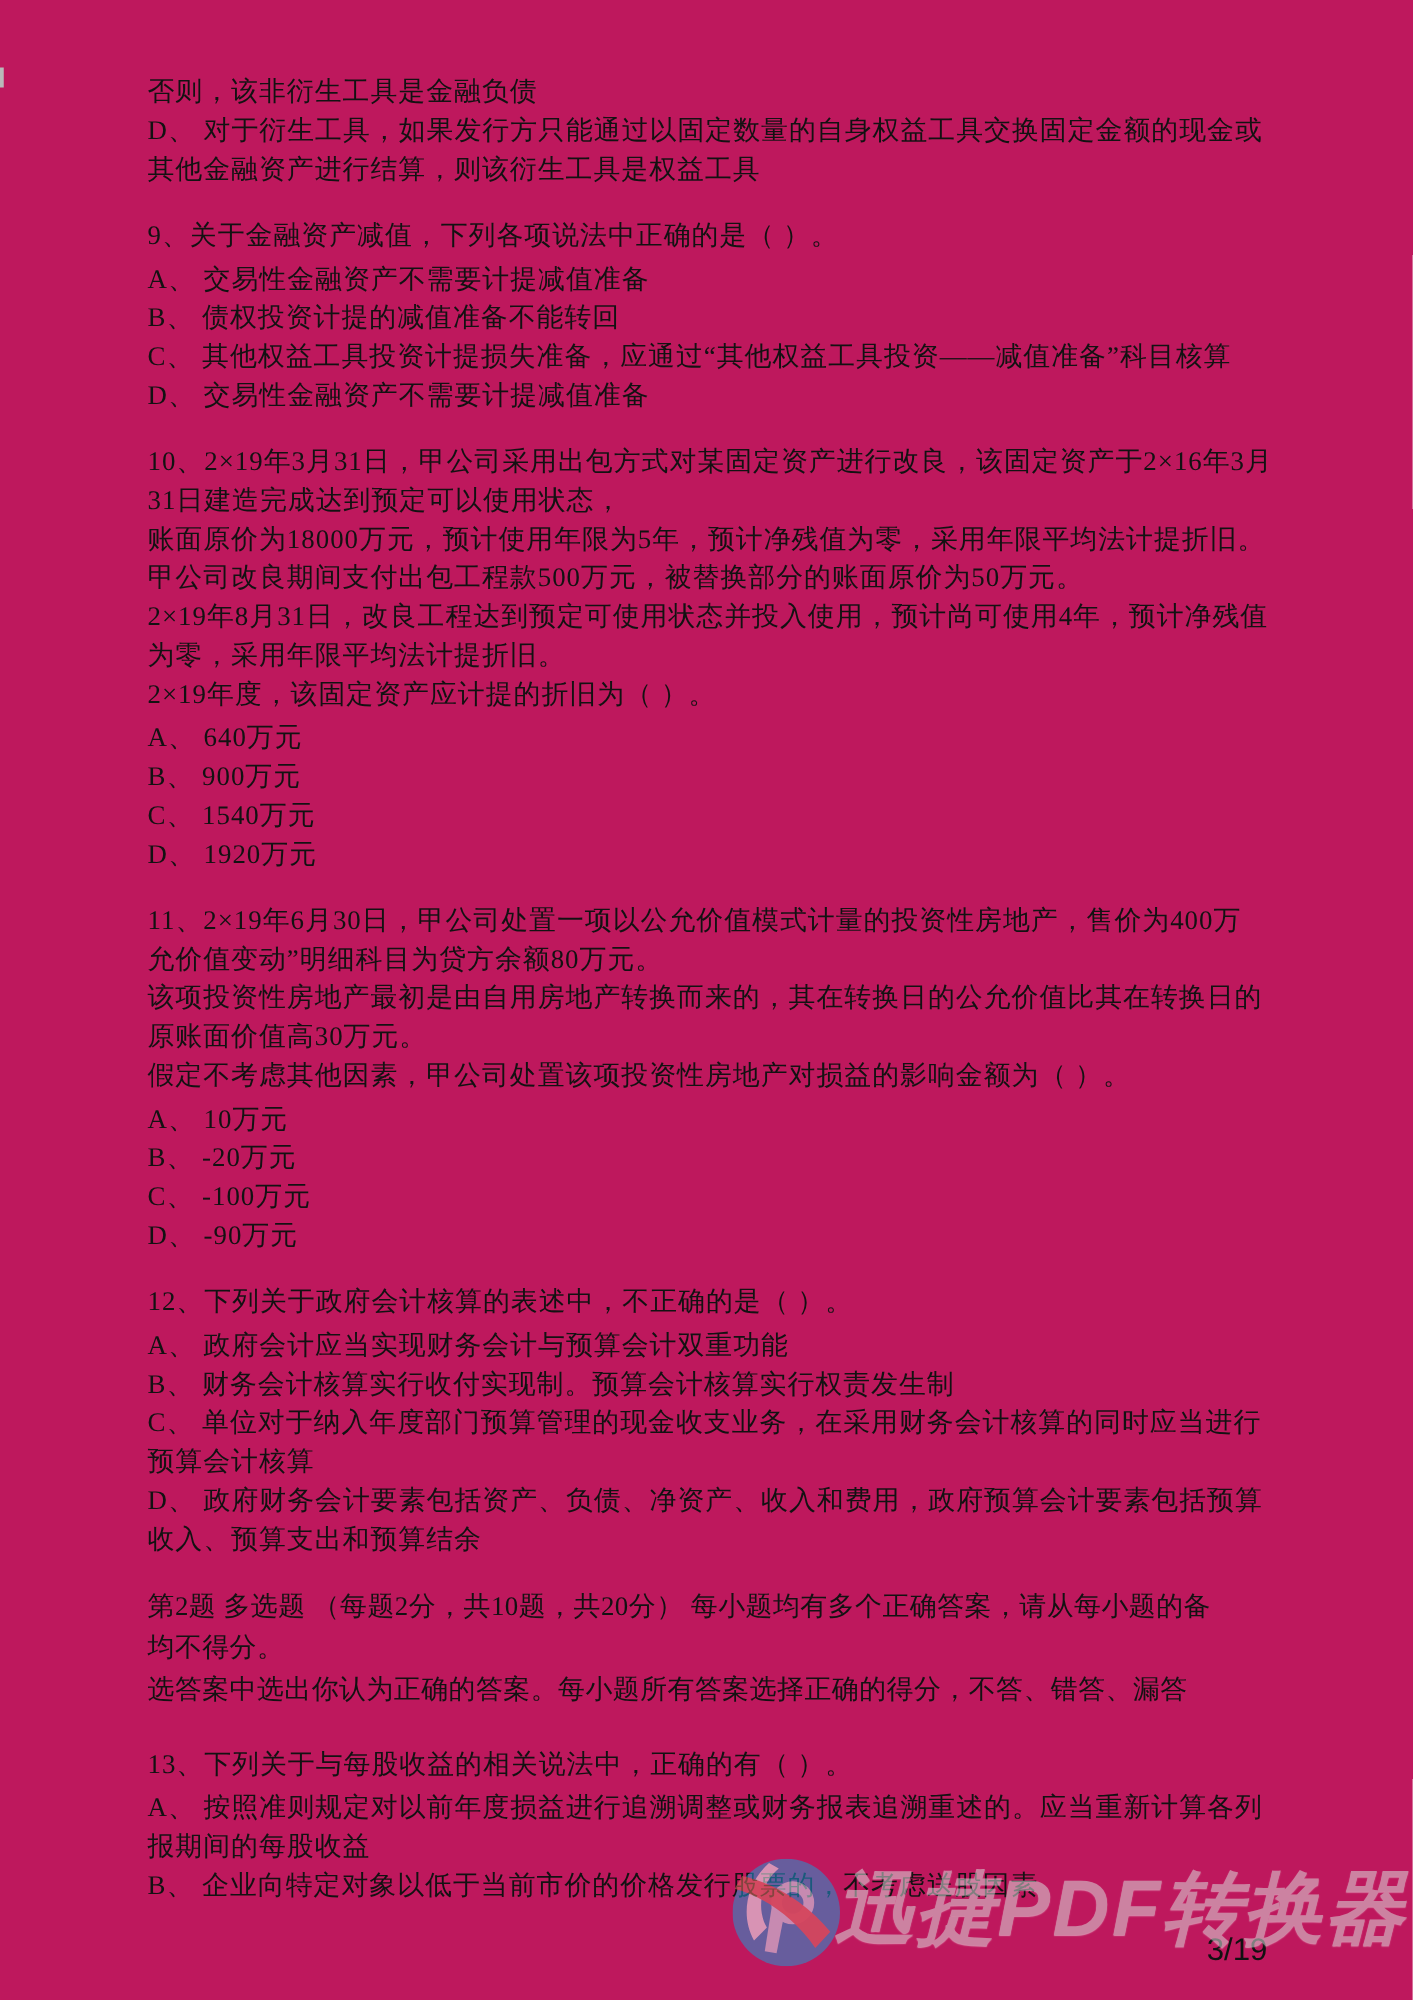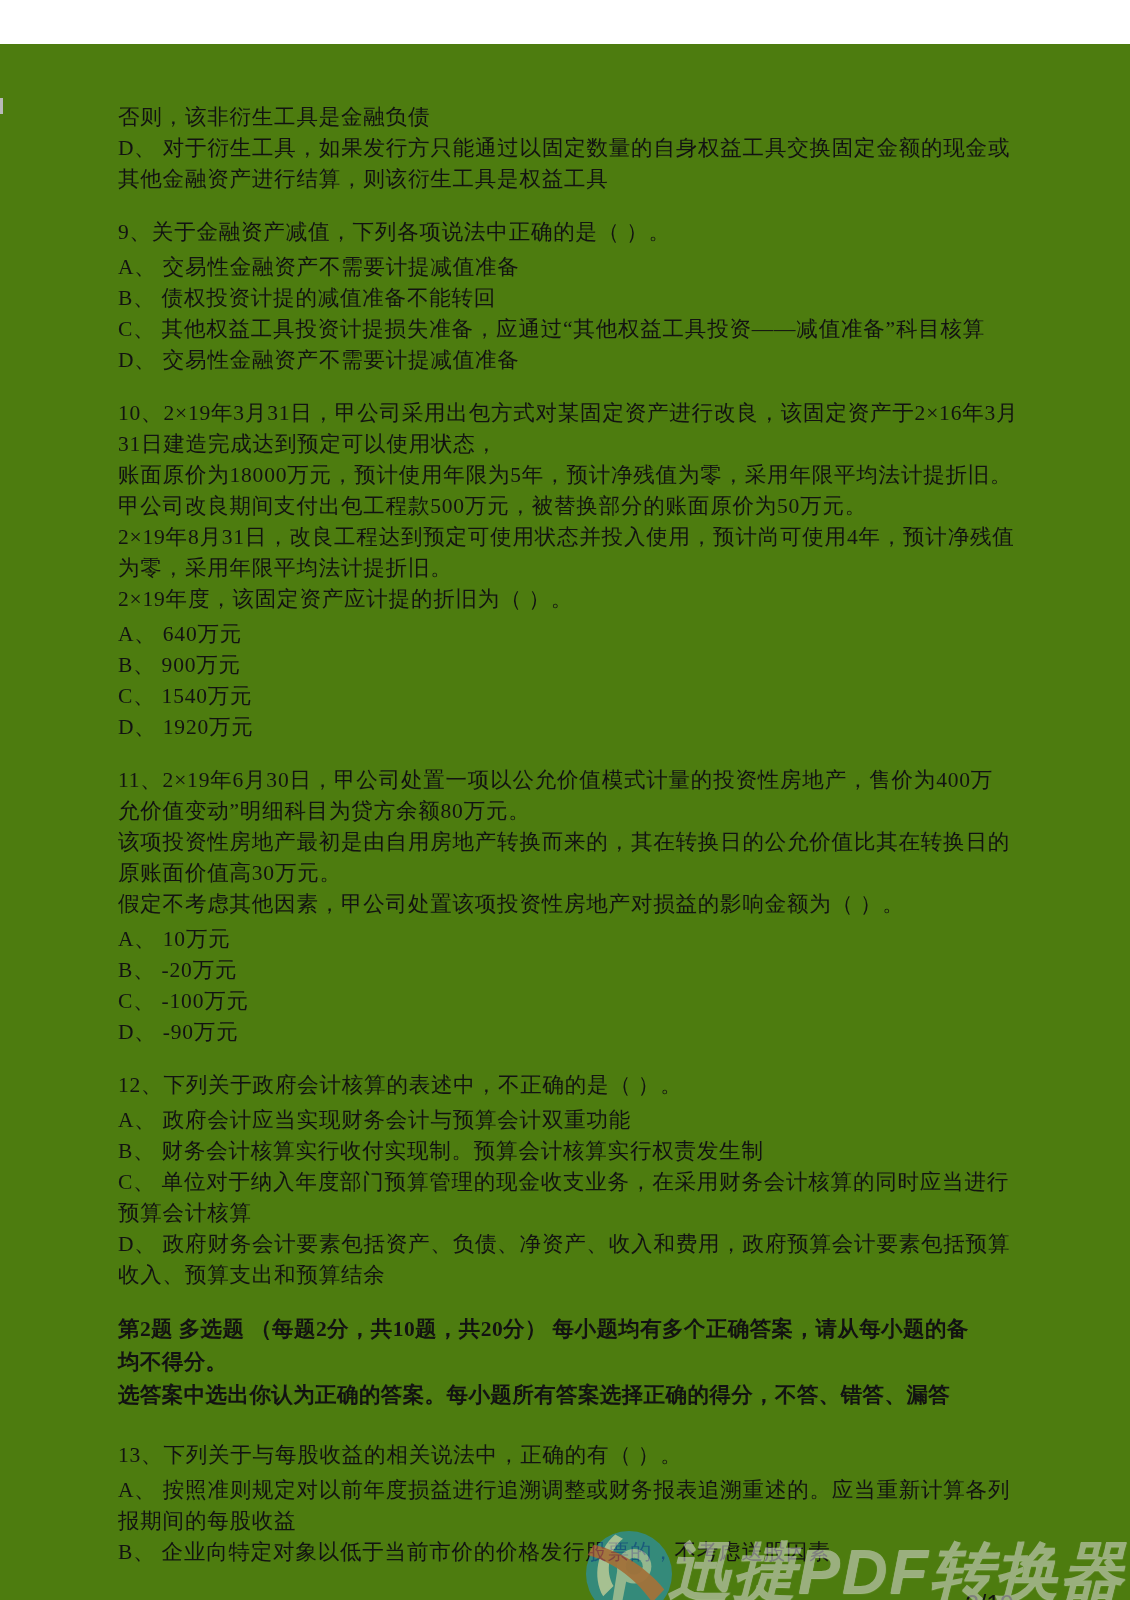--- a/index.html
+++ b/index.html
@@ -3,37 +3,37 @@
 <meta charset="utf-8">
 <style>
   html,body{margin:0;padding:0;}
   body{
     width:1130px;height:1600px;
     background:#ffffff;
     position:relative;
     overflow:hidden;
     font-family:"Liberation Serif","DejaVu Serif",serif;
   }
-  .page{position:absolute;inset:0;background:#4d7c0f;margin-top:44px;}
+  .page{position:absolute;inset:0;background:#be185d;}
   .edge-artifact{
     position:absolute;left:0;top:54px;width:3px;height:16px;
     background:#b9b9b9;
   }
   .content{
     position:absolute;left:118px;top:58px;width:900px;
     font-size:21.5px;line-height:31px;color:#121212;
     letter-spacing:0.8px;
     z-index:1;
   }
   .block{margin-top:22px;}
   .block.first{margin-top:0;}
   .block.tight{margin-top:4px;}
   .block.gap-lg{margin-top:28px;}
   .ln{white-space:nowrap;}
-  .bold .ln{font-weight:bold;line-height:33px;letter-spacing:0.4px;}
+  .bold .ln{font-weight:normal;line-height:33px;letter-spacing:0.4px;}
   .footer{
     position:absolute;left:118px;top:1546px;width:896px;
     text-align:right;
     font-family:"Liberation Sans","DejaVu Sans",sans-serif;
     font-size:25px;color:#111;
     z-index:1;
   }
   .watermark{
     position:absolute;inset:0;z-index:2;opacity:0.55;
     pointer-events:none;

